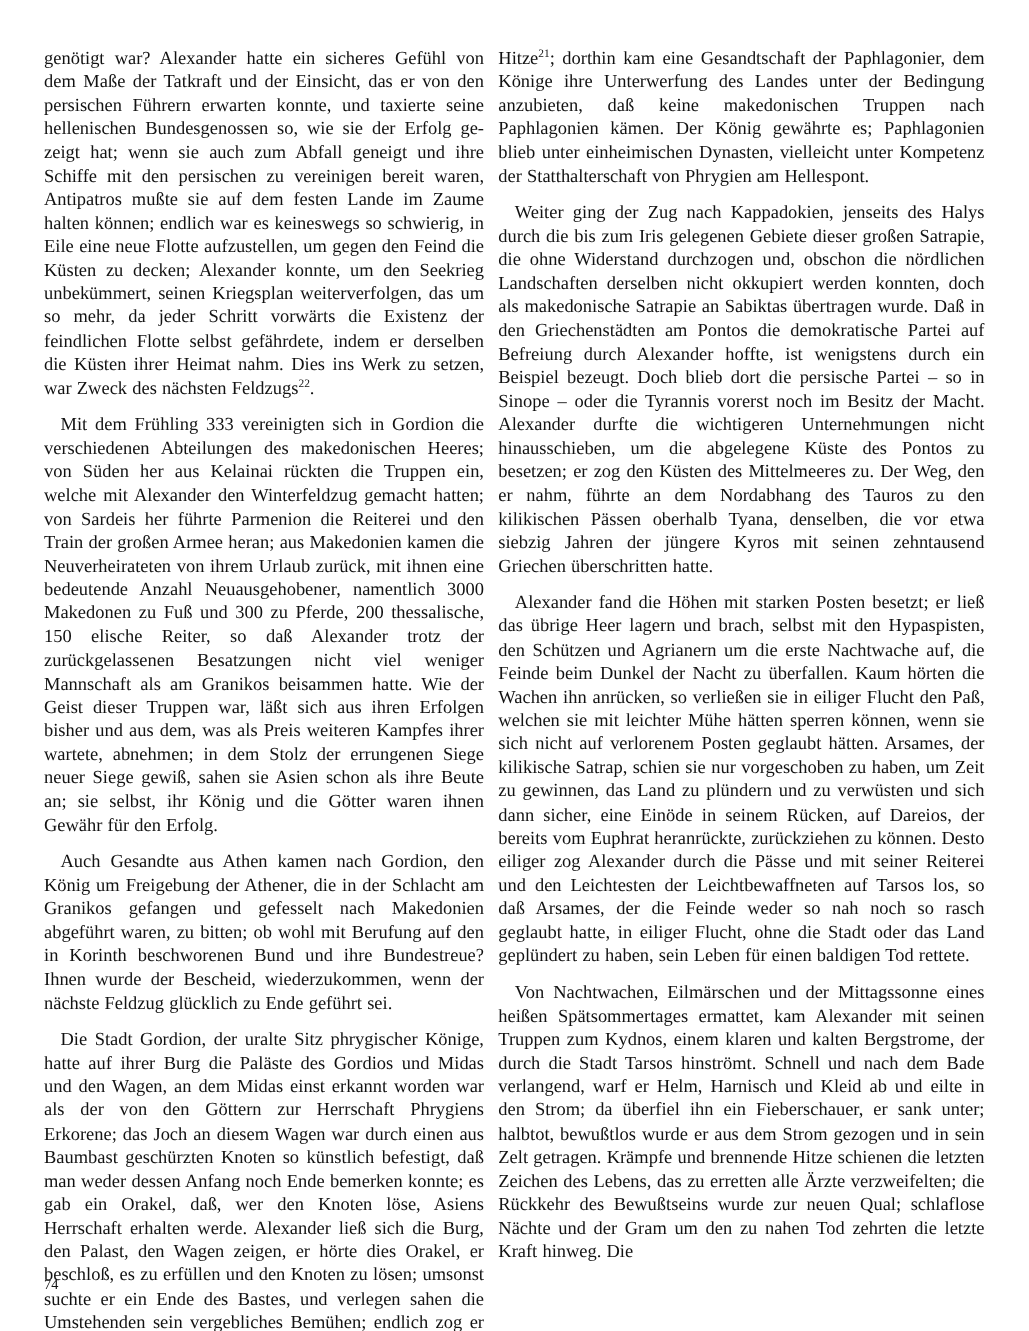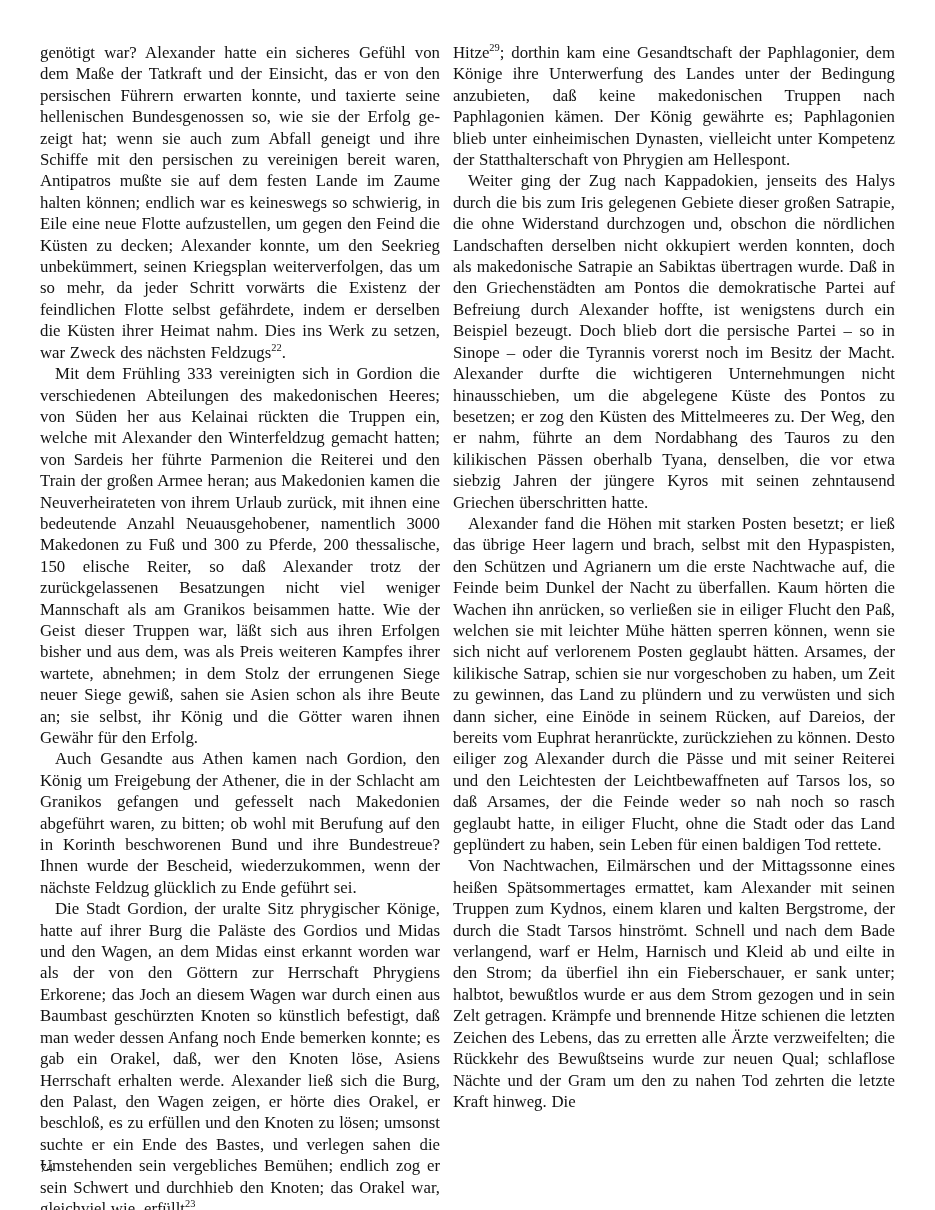--- a/index.html
+++ b/index.html
@@ -32,21 +32,21 @@
     letter-spacing: 0px;
     word-spacing: 0.5px;
     hyphens: manual;
   }
   .col-left  { width: 400px; }
   .col-right { width: 442px; }
   .col p {
     margin: 0;
     padding: 0;
   }
-  .col p.indent { text-indent: 15px; }
+  .col p.indent { text-indent: 15px; margin-top: 12px; }
   sup {
     font-size: 0.62em;
     line-height: 0;
     vertical-align: super;
     letter-spacing: 0;
   }
   .page-number {
     position: absolute;
     left: 40px;
     top: 1160px;
@@ -60,20 +60,20 @@
 
 <div class="page">
   <div class="columns">
     <div class="col col-left">
         <p><span>genötigt war? Alexander hatte ein sicheres Gefühl von dem Maße der Tatkraft und der Einsicht, das er von den persischen Führern erwarten konnte, und taxierte seine hellenischen Bundesgenossen so, wie sie der Erfolg ge­zeigt hat; wenn sie auch zum Abfall geneigt und ihre Schiffe mit den persischen zu vereinigen bereit waren, Antipatros mußte sie auf dem festen Lande im Zaume halten können; endlich war es keineswegs so schwierig, in Eile eine neue Flotte aufzustellen, um gegen den Feind die Küsten zu decken; Alexander konnte, um den See­krieg unbekümmert, seinen Kriegsplan weiterverfolgen, das um so mehr, da jeder Schritt vorwärts die Existenz der feindlichen Flotte selbst gefährdete, indem er derselben die Küsten ihrer Heimat nahm. Dies ins Werk zu setzen, war Zweck des nächsten Feldzugs</span><sup>22</sup><span>.</span></p>
         <p class="indent"><span>Mit dem Frühling 333 vereinigten sich in Gordion die verschiedenen Abteilungen des makedonischen Heeres; von Süden her aus Kelainai rückten die Truppen ein, welche mit Alexander den Winterfeldzug gemacht hatten; von Sardeis her führte Parmenion die Reiterei und den Train der großen Armee heran; aus Makedonien kamen die Neuverheirateten von ihrem Urlaub zurück, mit ihnen eine bedeutende Anzahl Neuausgehobener, namentlich 3000 Makedonen zu Fuß und 300 zu Pferde, 200 thessalische, 150 elische Reiter, so daß Alexander trotz der zurückgelassenen Besatzungen nicht viel weni­ger Mannschaft als am Granikos beisammen hatte. Wie der Geist dieser Truppen war, läßt sich aus ihren Erfol­gen bisher und aus dem, was als Preis weiteren Kampfes ihrer wartete, abnehmen; in dem Stolz der errungenen Siege neuer Siege gewiß, sahen sie Asien schon als ihre Beute an; sie selbst, ihr König und die Götter waren ih­nen Gewähr für den Erfolg.</span></p>
         <p class="indent"><span>Auch Gesandte aus Athen kamen nach Gordion, den König um Freigebung der Athener, die in der Schlacht am Granikos gefangen und gefesselt nach Makedonien abgeführt waren, zu bitten; ob wohl mit Berufung auf den in Korinth beschworenen Bund und ihre Bundes­treue? Ihnen wurde der Bescheid, wiederzukommen, wenn der nächste Feldzug glücklich zu Ende geführt sei.</span></p>
         <p class="indent"><span>Die Stadt Gordion, der uralte Sitz phrygischer Könige, hatte auf ihrer Burg die Paläste des Gordios und Midas und den Wagen, an dem Midas einst erkannt worden war als der von den Göttern zur Herrschaft Phrygiens Erkorene; das Joch an diesem Wagen war durch einen aus Baumbast geschürzten Knoten so künstlich befestigt, daß man weder dessen Anfang noch Ende bemerken konnte; es gab ein Orakel, daß, wer den Knoten löse, Asiens Herrschaft erhalten werde. Alexander ließ sich die Burg, den Palast, den Wagen zeigen, er hörte dies Orakel, er beschloß, es zu erfüllen und den Knoten zu lösen; umsonst suchte er ein Ende des Bastes, und verle­gen sahen die Umstehenden sein vergebliches Bemühen; endlich zog er sein Schwert und durchhieb den Knoten; das Orakel war, gleichviel wie, erfüllt</span><sup>23</sup><span>.</span></p>
       </div>
     <div class="col col-right">
-        <p><span>Hitze</span><sup>29</sup><span>; dorthin kam eine Gesandtschaft der Paphlago­nier, dem Könige ihre Unterwerfung des Landes unter der Bedingung anzubieten, daß keine makedonischen Truppen nach Paphlagonien kämen. Der König gewährte es; Paphlagonien blieb unter einheimischen Dynasten, vielleicht unter Kompetenz der Statthalterschaft von Phrygien am Hellespont.</span></p>
+        <p><span>Hitze</span><sup>21</sup><span>; dorthin kam eine Gesandtschaft der Paphlago­nier, dem Könige ihre Unterwerfung des Landes unter der Bedingung anzubieten, daß keine makedonischen Truppen nach Paphlagonien kämen. Der König gewährte es; Paphlagonien blieb unter einheimischen Dynasten, vielleicht unter Kompetenz der Statthalterschaft von Phrygien am Hellespont.</span></p>
         <p class="indent"><span>Weiter ging der Zug nach Kappadokien, jenseits des Halys durch die bis zum Iris gelegenen Gebiete dieser großen Satrapie, die ohne Widerstand durchzogen und, obschon die nördlichen Landschaften derselben nicht okkupiert werden konnten, doch als makedonische Sa­trapie an Sabiktas übertragen wurde. Daß in den Grie­chenstädten am Pontos die demokratische Partei auf Befreiung durch Alexander hoffte, ist wenigstens durch ein Beispiel bezeugt. Doch blieb dort die persische Par­tei – so in Sinope – oder die Tyrannis vorerst noch im Besitz der Macht. Alexander durfte die wichtigeren Un­ternehmungen nicht hinausschieben, um die abgelegene Küste des Pontos zu besetzen; er zog den Küsten des Mittelmeeres zu. Der Weg, den er nahm, führte an dem Nordabhang des Tauros zu den kilikischen Pässen oberhalb Tyana, denselben, die vor etwa siebzig Jahren der jüngere Kyros mit seinen zehntausend Griechen überschritten hatte.</span></p>
         <p class="indent"><span>Alexander fand die Höhen mit starken Posten besetzt; er ließ das übrige Heer lagern und brach, selbst mit den Hypaspisten, den Schützen und Agrianern um die erste Nachtwache auf, die Feinde beim Dunkel der Nacht zu überfallen. Kaum hörten die Wachen ihn anrücken, so verließen sie in eiliger Flucht den Paß, welchen sie mit leichter Mühe hätten sperren können, wenn sie sich nicht auf verlorenem Posten geglaubt hätten. Arsames, der kilikische Satrap, schien sie nur vorgeschoben zu haben, um Zeit zu gewinnen, das Land zu plündern und zu verwüsten und sich dann sicher, eine Einöde in sei­nem Rücken, auf Dareios, der bereits vom Euphrat her­anrückte, zurückziehen zu können. Desto eiliger zog Alexander durch die Pässe und mit seiner Reiterei und den Leichtesten der Leichtbewaffneten auf Tarsos los, so daß Arsames, der die Feinde weder so nah noch so rasch geglaubt hatte, in eiliger Flucht, ohne die Stadt oder das Land geplündert zu haben, sein Leben für einen baldigen Tod rettete.</span></p>
         <p class="indent"><span>Von Nachtwachen, Eilmärschen und der Mittagssonne eines heißen Spätsommertages ermattet, kam Alexander mit seinen Truppen zum Kydnos, einem klaren und kalten Bergstrome, der durch die Stadt Tarsos hinströmt. Schnell und nach dem Bade verlangend, warf er Helm, Harnisch und Kleid ab und eilte in den Strom; da über­fiel ihn ein Fieberschauer, er sank unter; halbtot, bewußt­los wurde er aus dem Strom gezogen und in sein Zelt getragen. Krämpfe und brennende Hitze schienen die letzten Zeichen des Lebens, das zu erretten alle Ärzte verzweifelten; die Rückkehr des Bewußtseins wurde zur neuen Qual; schlaflose Nächte und der Gram um den zu nahen Tod zehrten die letzte Kraft hinweg. Die</span></p>
       </div>
   </div>
   <div class="page-number">74</div>
 </div>
 
 </body></html>

